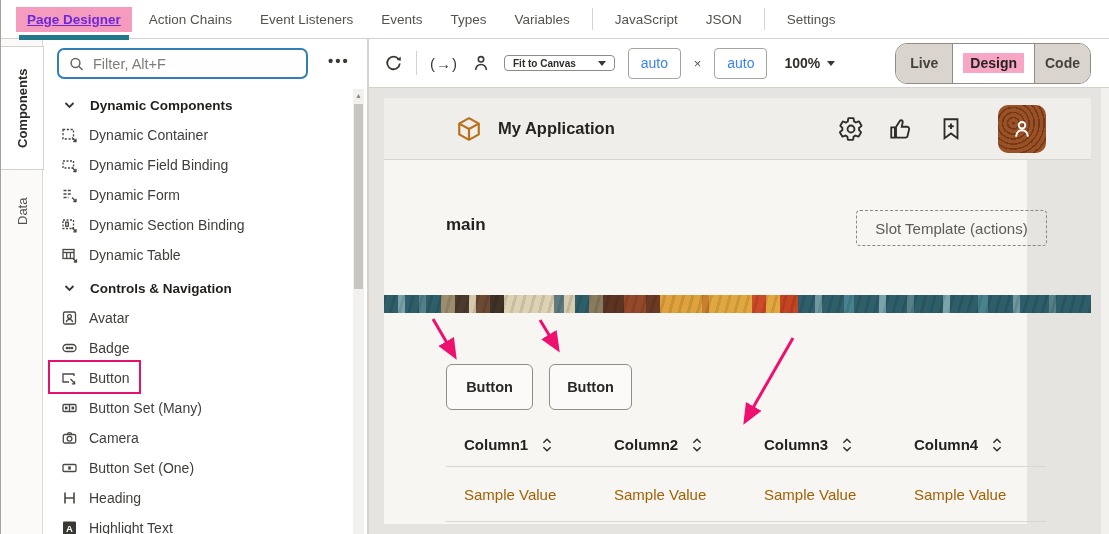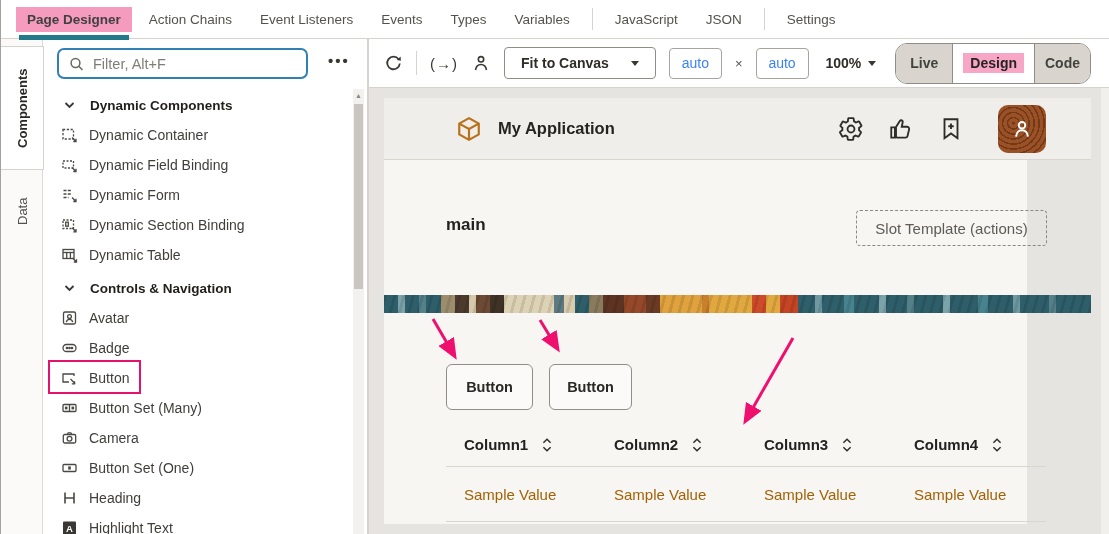--- a/index.html
+++ b/index.html
@@ -8,21 +8,21 @@
     position:relative; background:#fff; overflow:hidden;
     font-family:"Liberation Sans", sans-serif; color:#34322f;
   }
   .edge-left { position:absolute; left:0; top:0; width:1px; height:534px; background:#a5a29c; z-index:50;}
 
   
   .topbar { position:absolute; left:1px; top:0; right:0; height:39px; background:#fff;
     border-bottom:1px solid #d7d3cc; display:flex; align-items:center; padding-left:12px; z-index:10;}
   .ttab { position:relative; font-size:13.5px; color:#55524d; padding:5px 11px; margin:0 3px;
     white-space:nowrap; cursor:pointer;}
-  .ttab.active { background:#f59cbe; color:#404040; font-weight:700; }
+  .ttab.active { background:#f59cbe; color:#6d28d9; font-weight:700;text-decoration:underline; }
   .ttab.active::after { content:""; position:absolute; left:3px; right:3px; bottom:-8px; height:5px; background:#21798a; }
   .tdiv { width:1px; height:22px; background:#d7d3cc; margin:0 8px; }
 
   
   .rail { position:absolute; left:1px; top:39px; width:42px; bottom:0; background:#fbfaf8; border-right:1px solid #ddd9d3; z-index:5;}
   .rail-tab { position:absolute; left:0; width:42px; display:flex; align-items:center; justify-content:center;
     writing-mode:vertical-rl; transform:rotate(180deg); font-size:13px; color:#55524d; cursor:pointer;}
   .rail-tab.active { top:7px; height:124px; background:#fff; border:1px solid #d7d3cc; border-right:none;
     color:#2b2926; font-weight:600; left:0; width:43px;}
   .rail-tab.plain { top:135px; height:75px; }
@@ -47,21 +47,21 @@
   .hl-box { position:absolute; left:4px; top:321px; width:93px; height:34px; border:2.5px solid #e5126d; pointer-events:none;}
 
   
   .ctoolbar { position:absolute; left:368px; top:39px; right:0; height:49px; background:#fff;
     border-bottom:1px solid #d7d3cc; border-left:1px solid #d7d3cc; display:flex; align-items:center;
     padding:0 18px 0 15px; gap:13px; z-index:6;}
   .icon-btn { display:flex; align-items:center; justify-content:center; cursor:pointer; color:#3a3834;}
   .vdiv { width:1px; height:24px; background:#d7d3cc; }
   .goto { font-size:15px; color:#3a3834; cursor:pointer; letter-spacing:1px;}
   .fitsel { display:flex; align-items:center; gap:22px; border:1px solid #8f8c86; border-radius:4px;
-    height:32px; padding:0 16px; font-size:14px; font-weight:600; color:#2f2d2a; cursor:pointer; background:#fff;}
+    height:16px; padding:0 8px; font-size:10px; font-weight:600; color:#2f2d2a; cursor:pointer; background:#fff;}
   .caret { width:0; height:0; border-left:4.5px solid transparent; border-right:4.5px solid transparent; border-top:5.5px solid #3a3834;}
   .sizein { width:53px; height:31px; border:1px solid #a7a49e; border-radius:4px; text-align:center;
     font-size:14px; color:#3b82f6; font-family:"Liberation Sans",sans-serif; background:#fff;}
   .times { color:#55524d; font-size:13px; }
   .zoomsel { display:flex; align-items:center; gap:7px; font-size:14px; font-weight:600; color:#2f2d2a; cursor:pointer; margin-left:4px;}
   .seg { margin-left:auto; display:flex; height:41px; border:1px solid #8f8c86; border-radius:12px; overflow:hidden;}
   .seg .sbtn { display:flex; align-items:center; justify-content:center; min-width:56px; padding:0 10px;
     background:#d9d5ce; font-size:14px; font-weight:600; color:#44423e; border-left:1px solid #8f8c86; cursor:pointer;}
   .seg .sbtn:first-child { border-left:none; }
   .seg .sbtn.active { background:#fff; }

